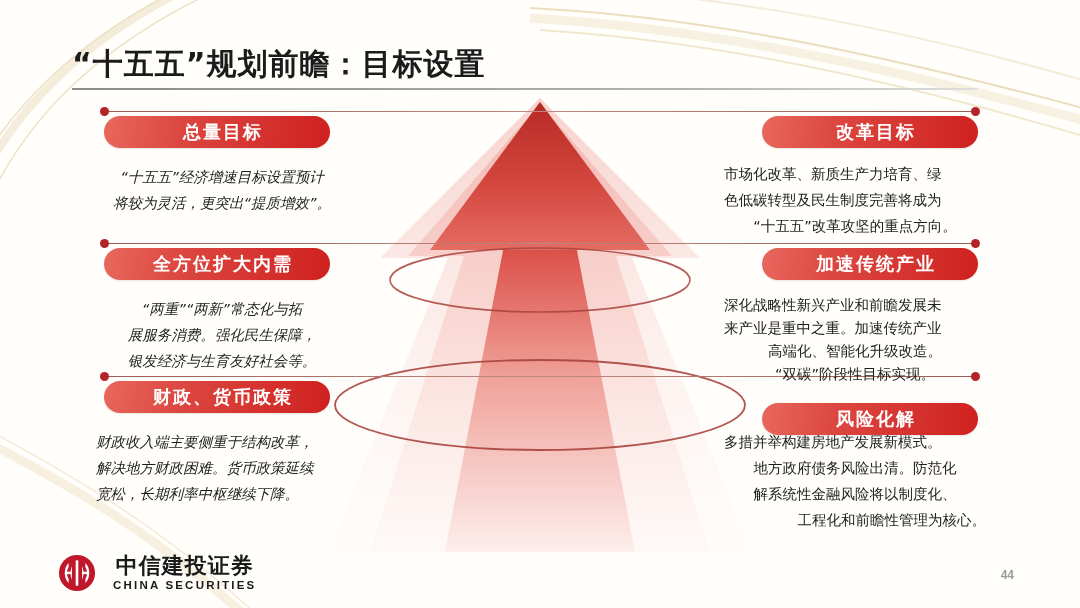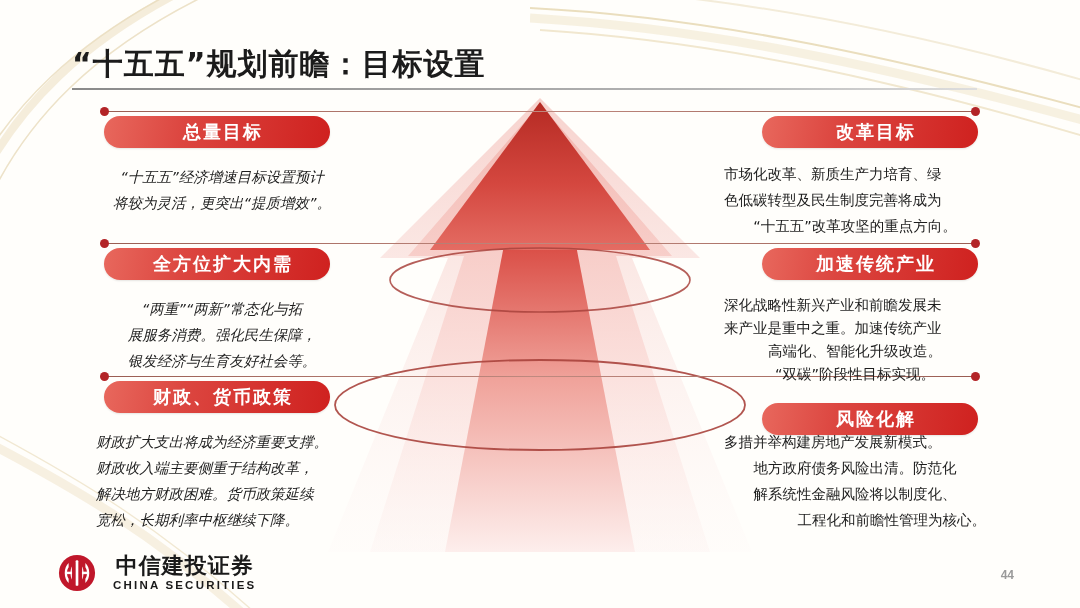--- a/index.html
+++ b/index.html
@@ -242,21 +242,20 @@
     </div>
   </div>
 
   <div class="block col-left" style="top:381px;">
     <div class="pill">
       <span>财政、货币政策</span>
     </div>
   </div>
   <div class="block txt-left align-l" style="left:96px;top:420px;width:280px;">
     <div class="body-text">
-      <div>财政扩大支出将成为经济重要支撑。</div>
       <div>财政收入端主要侧重于结构改革，</div>
       <div>解决地方财政困难。货币政策延续</div>
       <div>宽松，长期利率中枢继续下降。</div>
     </div>
   </div>
 
   <div class="block col-right" style="top:381px;margin-top:22px;">
     <div class="pill">
       <span>风险化解</span>
     </div>

